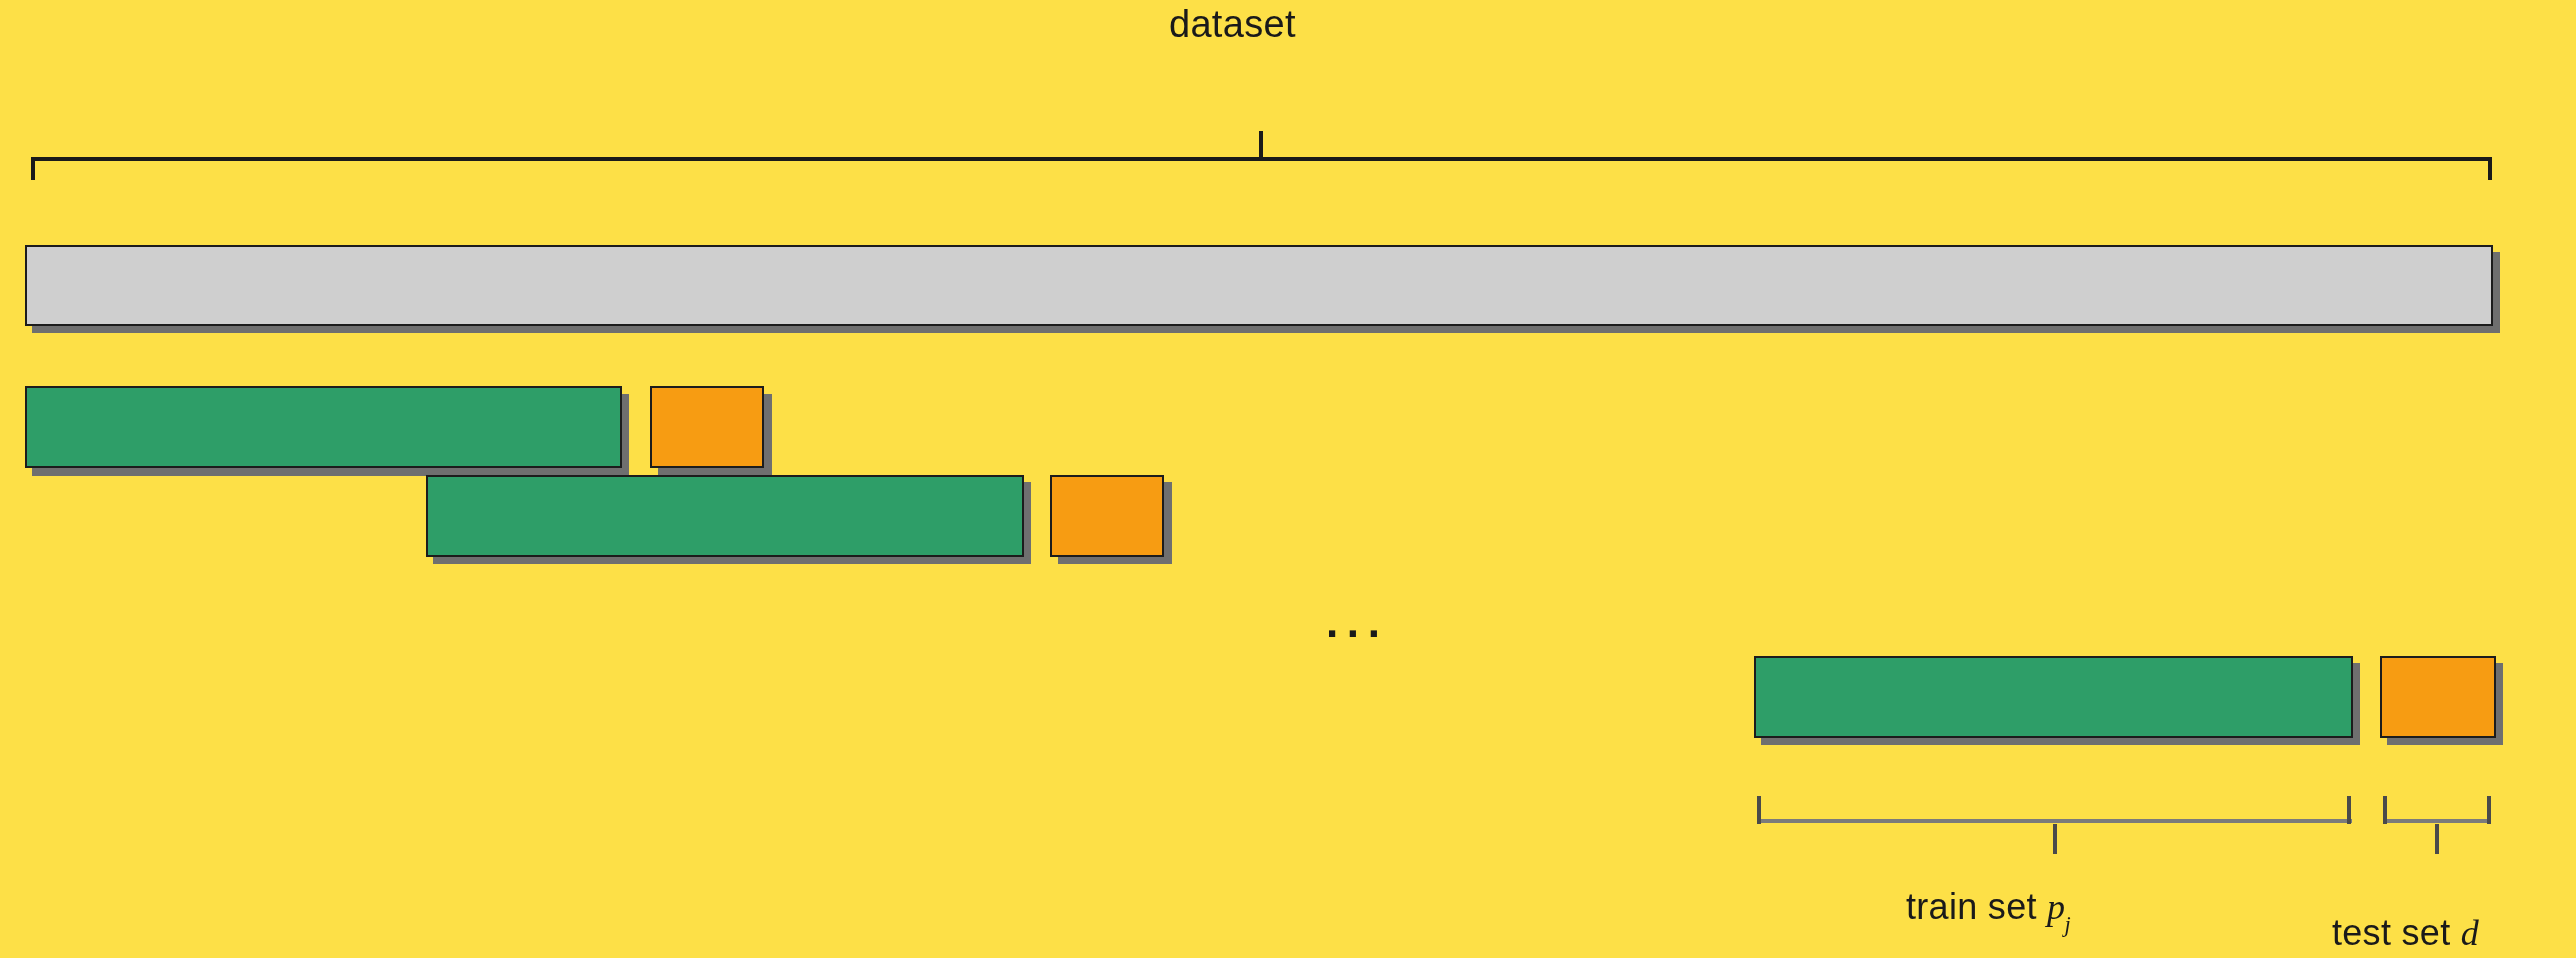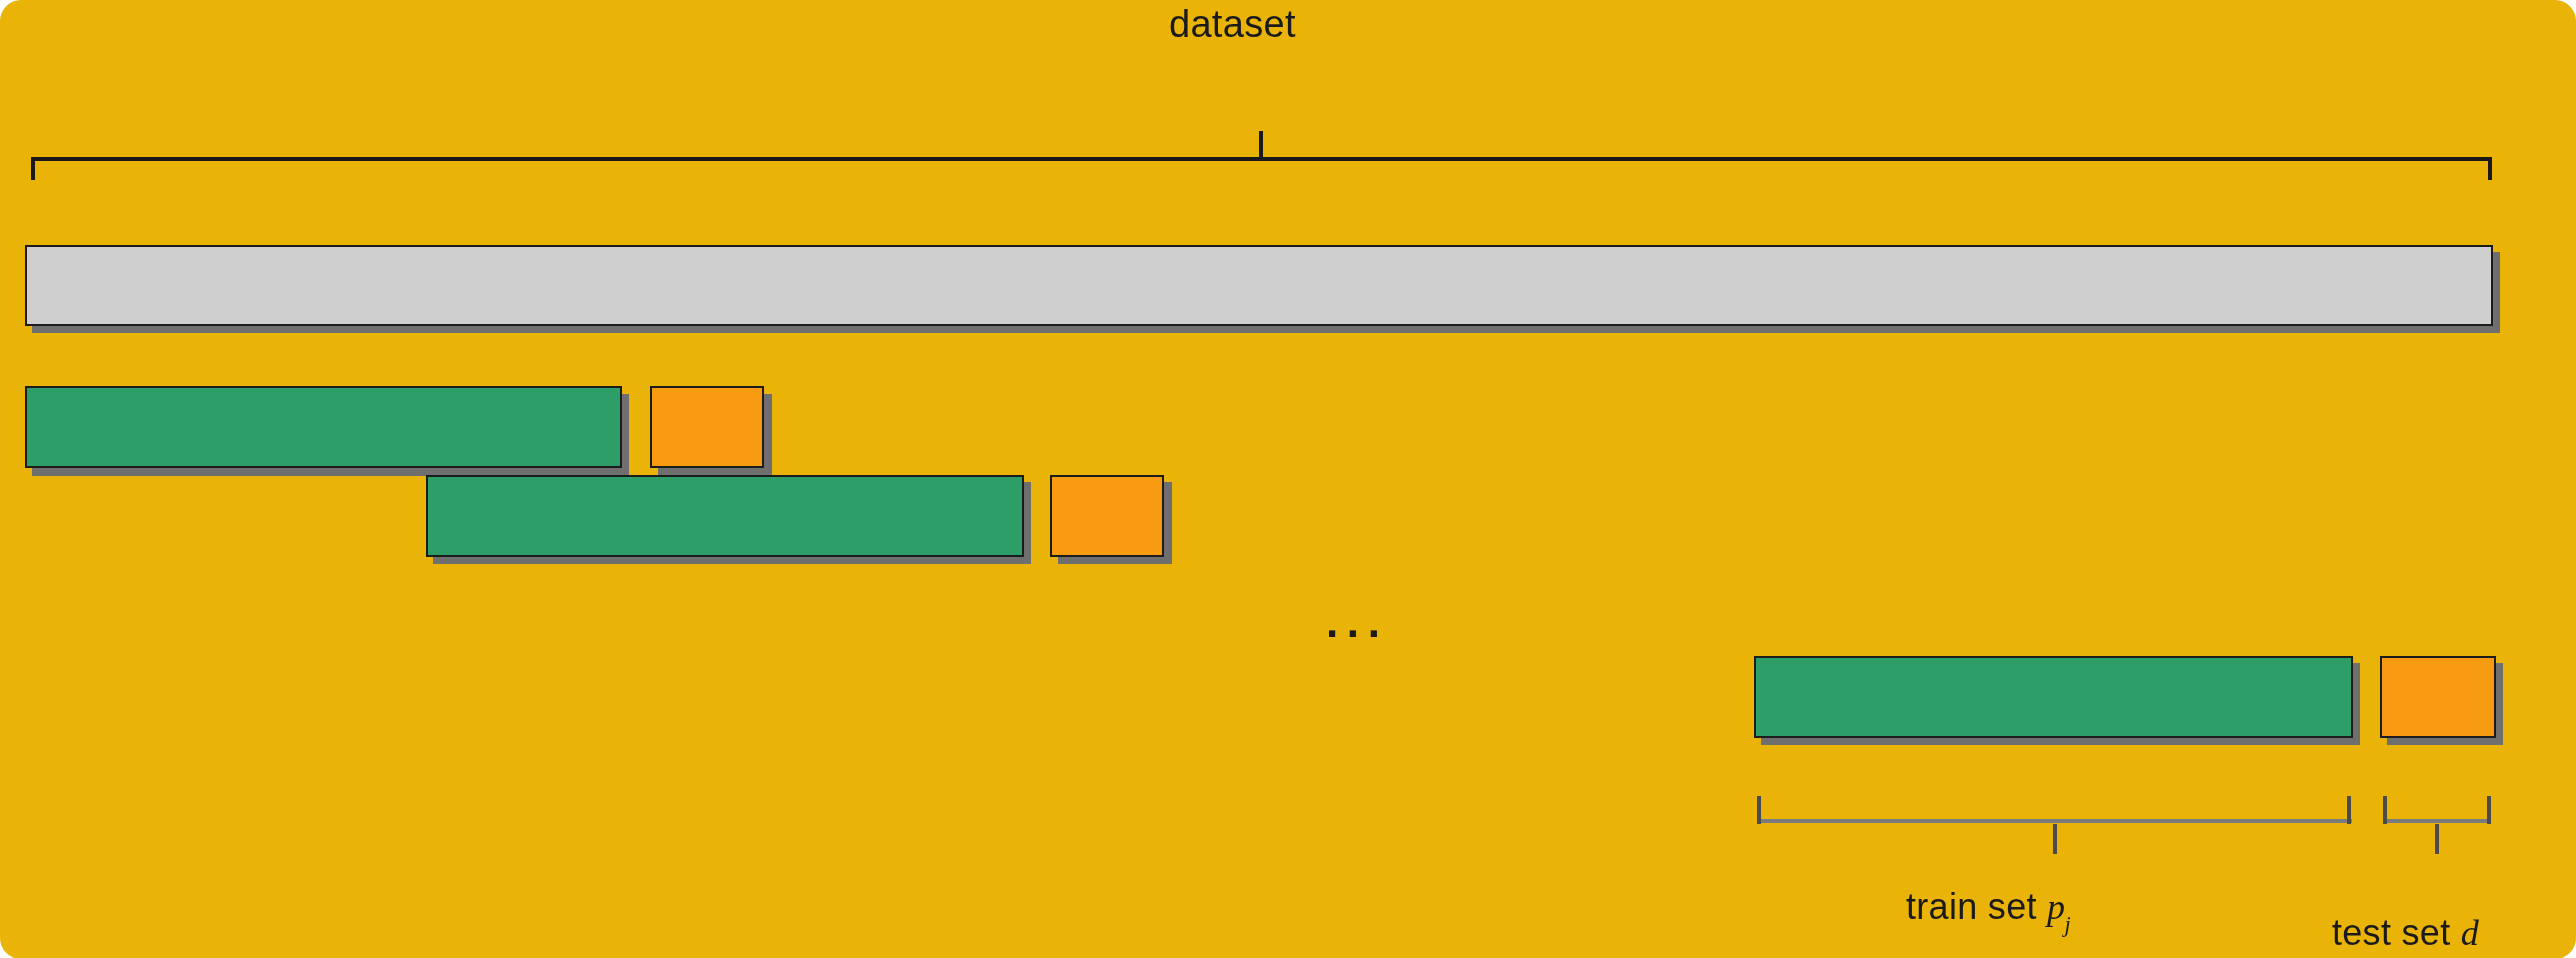--- a/index.html
+++ b/index.html
@@ -7,23 +7,22 @@
     padding: 0;
     background: #ffffff;
   }
   body {
     font-family: "Liberation Sans", sans-serif;
   }
   #canvas {
     position: relative;
     width: 2576px;
     height: 959px;
-    background: #eab308;
+    background: #fde047;
     overflow: hidden;
-    border-radius: 21px;
   }
   .label {
     position: absolute;
     color: #1a1a1a;
     white-space: nowrap;
     line-height: 1;
   }
   .title-label {
     font-size: 38px;
     letter-spacing: 0.3px;

